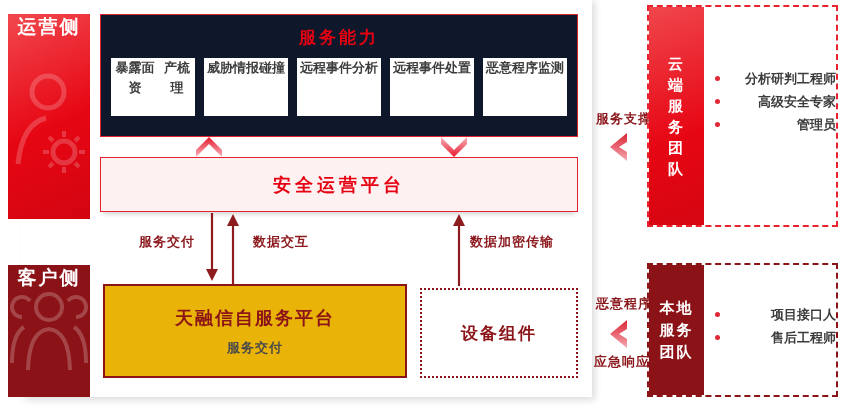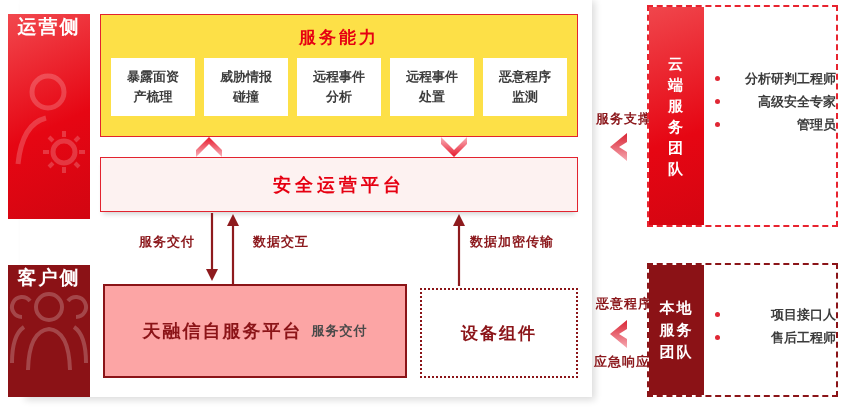--- a/index.html
+++ b/index.html
@@ -13,37 +13,37 @@
   .side-box { position:absolute; left:8px; width:82px; display:flex; align-items:flex-start;
     justify-content:center; color:#fff; font-size:19px; font-weight:bold; letter-spacing:2px; }
   .side-box.ops { top:14px; height:205px;
     background:linear-gradient(155deg,#f2484e 0%,#e60613 55%,#d20511 100%); }
   .side-box.cust { top:265px; height:132px; background:#8b1216; }
   .side-box svg { position:absolute; inset:0; width:100%; height:100%; }
   .side-box .lbl { position:relative; z-index:2; }
 
   
   .cap-box { position:absolute; left:100px; top:14px; width:478px; height:123px;
-    background:#fde047; border:1px solid #e2232f; }
+    background:#0f172a; border:1px solid #e2232f; }
   .cap-title { text-align:center; padding-top:11px; font-size:17px; font-weight:bold;
     letter-spacing:3px; color:#e60012; }
   .cap-row { display:flex; justify-content:center; gap:9px; margin-top:9px; }
-  .cap-item { width:84px; height:58px; background:#fff; display:flex; flex-direction:column;
+  .cap-item { width:84px; height:58px; background:#fff; display:flex; flex-direction:row;
     justify-content:center; text-align:center; font-size:13px; font-weight:bold;
     color:#3d3d3d; line-height:20px; }
 
   
   .platform-box { position:absolute; left:100px; top:157px; width:478px; height:55px;
     background:#fdf2f1; border:1px solid #e2232f; display:flex; align-items:center;
     justify-content:center; font-size:18px; font-weight:bold; letter-spacing:4px;
     color:#e60012; box-shadow:0 5px 5px -3px rgba(0,0,0,.18); }
 
   
   .self-box { position:absolute; left:103px; top:284px; width:304px; height:94px;
-    background:#fca5a5; border:2px solid #8b1418; display:flex; flex-direction:row;
+    background:#eab308; border:2px solid #8b1418; display:flex; flex-direction:column;
     align-items:center; justify-content:center; gap:9px; }
   .self-title { font-size:18px; font-weight:bold; letter-spacing:2px; color:#8b1418; }
   .self-sub { font-size:13px; font-weight:bold; color:#4a4a4a; letter-spacing:1px; }
   .device-box { position:absolute; left:420px; top:288px; width:158px; height:90px;
     background:#fff; border:2px dotted #8b1418; display:flex; align-items:center;
     justify-content:center; font-size:17px; font-weight:bold; letter-spacing:2px; color:#8b1418; }
 
   
   .flow-label { position:absolute; font-size:13px; font-weight:bold; color:#8c191d;
     letter-spacing:1px; white-space:nowrap; }

